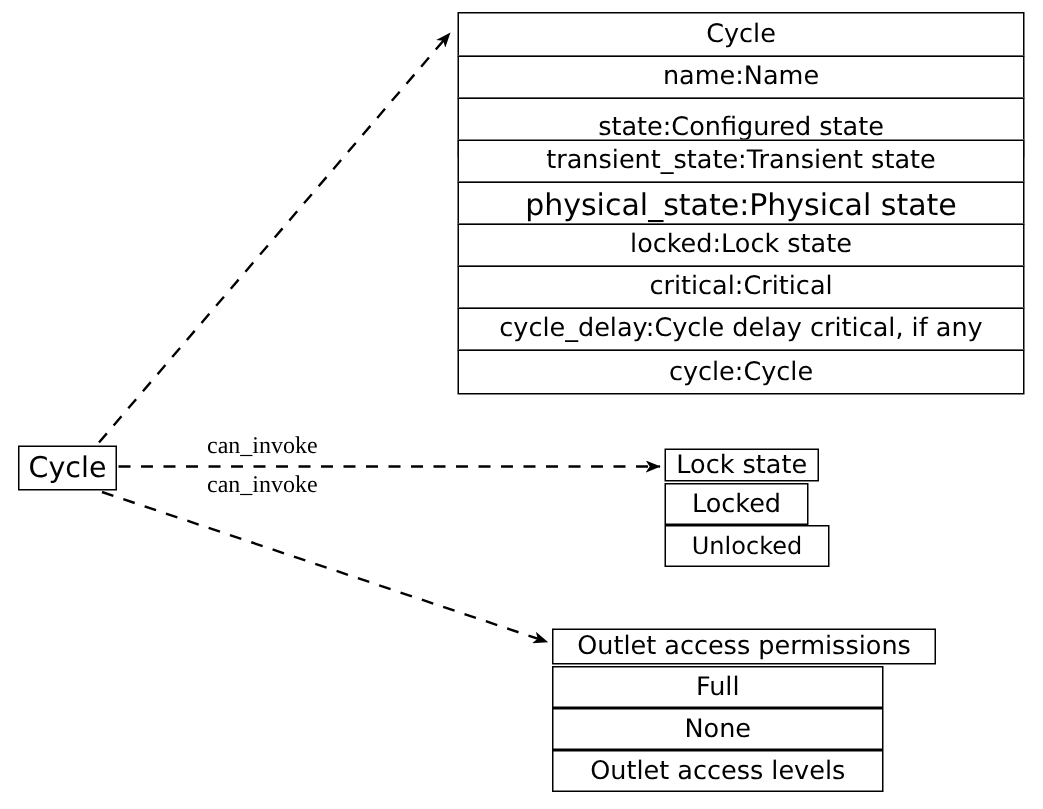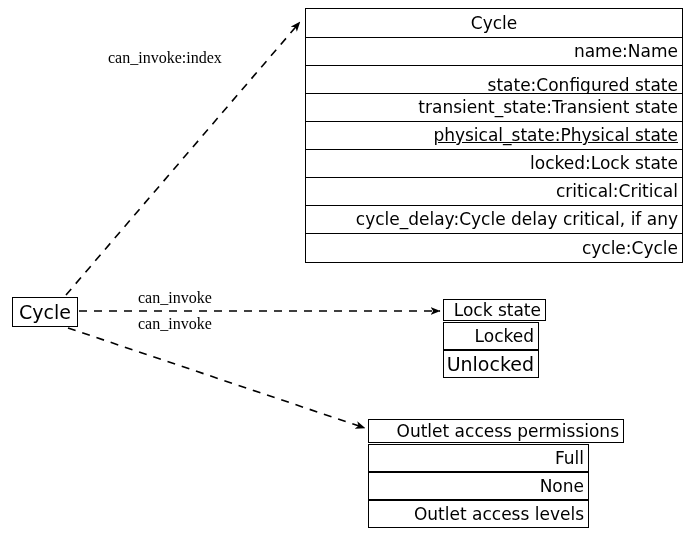--- a/index.html
+++ b/index.html
@@ -33,21 +33,21 @@
     box-sizing: border-box;
     border: 1px solid #000000;
     background: #ffffff;
     display: flex;
     align-items: center;
     white-space: nowrap;
     overflow: hidden;
     color: #000000;
   }
   .rec-row.center { justify-content: center; }
-  .rec-row.left   { justify-content: flex-end; }
+  .rec-row.left   { justify-content: center; }
   .rec-row .txt { padding: 0 4px; line-height: 1; }
 
   
   .plain-node {
     position: absolute;
     box-sizing: border-box;
     border: 1px solid #000000;
     background: #ffffff;
     display: flex;
     align-items: center;
@@ -77,21 +77,20 @@
       </marker>
     </defs>
 
     <line x1="66" y1="295" x2="300" y2="22" stroke="#000000" stroke-width="1.6" stroke-dasharray="8,7" marker-end="url(#arrowhead)"></line>
 
     <line x1="79" y1="311" x2="440" y2="311" stroke="#000000" stroke-width="1.6" stroke-dasharray="8,7" marker-end="url(#arrowhead)"></line>
 
     <line x1="68" y1="328" x2="365" y2="428" stroke="#000000" stroke-width="1.6" stroke-dasharray="8,7" marker-end="url(#arrowhead)"></line>
   </svg>
 
-  <div class="edge-label" style="left:108px; top:50px; font-size:16px;">can_invoke:index</div>
 
   <div class="edge-label" style="left:138px; top:290px; font-size:16px;">can_invoke</div>
 
   <div class="edge-label" style="left:138px; top:316px; font-size:16px;">can_invoke</div>
 
   <div class="plain-node" style="left:12px; top:297px; width:66px; height:30px; font-size:19px;">
     <span class="txt">Cycle</span>
   </div>
 
   <div class="record">
@@ -100,21 +99,21 @@
     </div>
     <div class="rec-row left" style="left:305px; top:37px; width:378px; height:29px; font-size:17px;">
       <span class="txt">name:Name</span>
     </div>
     <div class="rec-row left" style="left:305px; top:65px; width:378px; height:40px; font-size:17px;">
       <span class="txt">state:Configured state</span>
     </div>
     <div class="rec-row left" style="left:305px; top:93px; width:378px; height:29px; font-size:17px;">
       <span class="txt">transient_state:Transient state</span>
     </div>
-    <div class="rec-row left" style="left:305px; top:121px; width:378px; height:29px; font-size:17px;text-decoration:underline;">
+    <div class="rec-row left" style="left:305px; top:121px; width:378px; height:29px; font-size:20px;">
       <span class="txt">physical_state:Physical state</span>
     </div>
     <div class="rec-row left" style="left:305px; top:149px; width:378px; height:29px; font-size:17px;">
       <span class="txt">locked:Lock state</span>
     </div>
     <div class="rec-row left" style="left:305px; top:177px; width:378px; height:29px; font-size:17px;">
       <span class="txt">critical:Critical</span>
     </div>
     <div class="rec-row left" style="left:305px; top:205px; width:378px; height:29px; font-size:17px;">
       <span class="txt">cycle_delay:Cycle delay critical, if any</span>
@@ -124,21 +123,21 @@
     </div>
   </div>
 
   <div class="record">
     <div class="rec-row left" style="left:443px; top:299px; width:103px; height:22px; font-size:17px;">
       <span class="txt">Lock state</span>
     </div>
     <div class="rec-row left" style="left:443px; top:322px; width:96px; height:28px; font-size:17px;">
       <span class="txt">Locked</span>
     </div>
-    <div class="rec-row left" style="left:443px; top:350px; width:96px; height:28px; font-size:19px;">
+    <div class="rec-row left" style="left:443px; top:350px; width:110px; height:28px; font-size:16px;">
       <span class="txt">Unlocked</span>
     </div>
   </div>
 
   <div class="record">
     <div class="rec-row left" style="left:368px; top:419px; width:256px; height:24px; font-size:17px;">
       <span class="txt">Outlet access permissions</span>
     </div>
     <div class="rec-row left" style="left:368px; top:444px; width:221px; height:28px; font-size:17px;">
       <span class="txt">Full</span>

